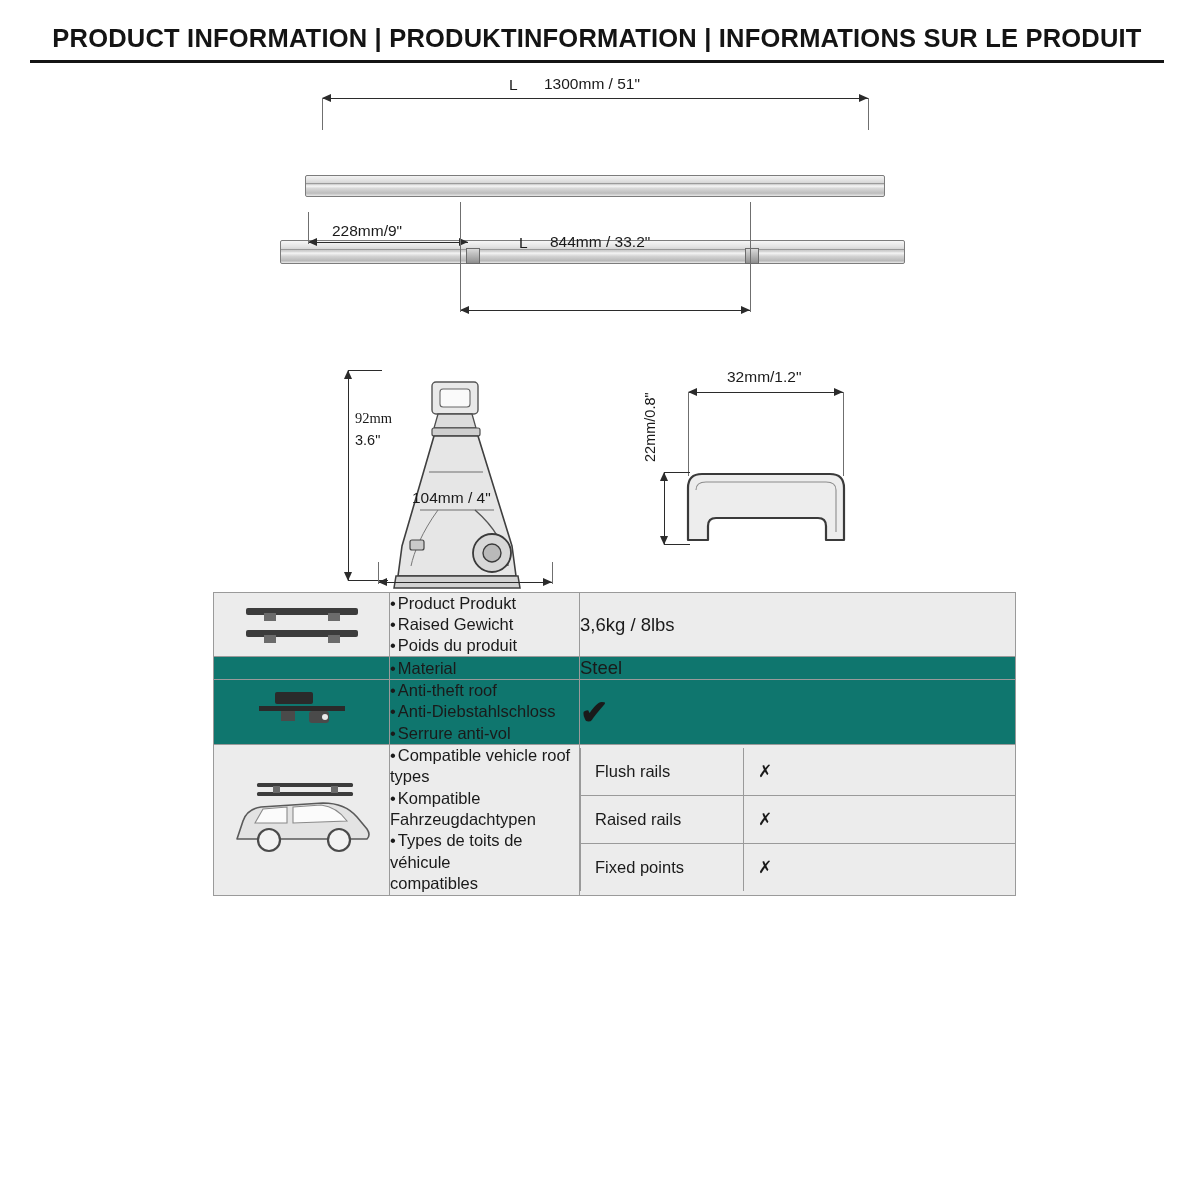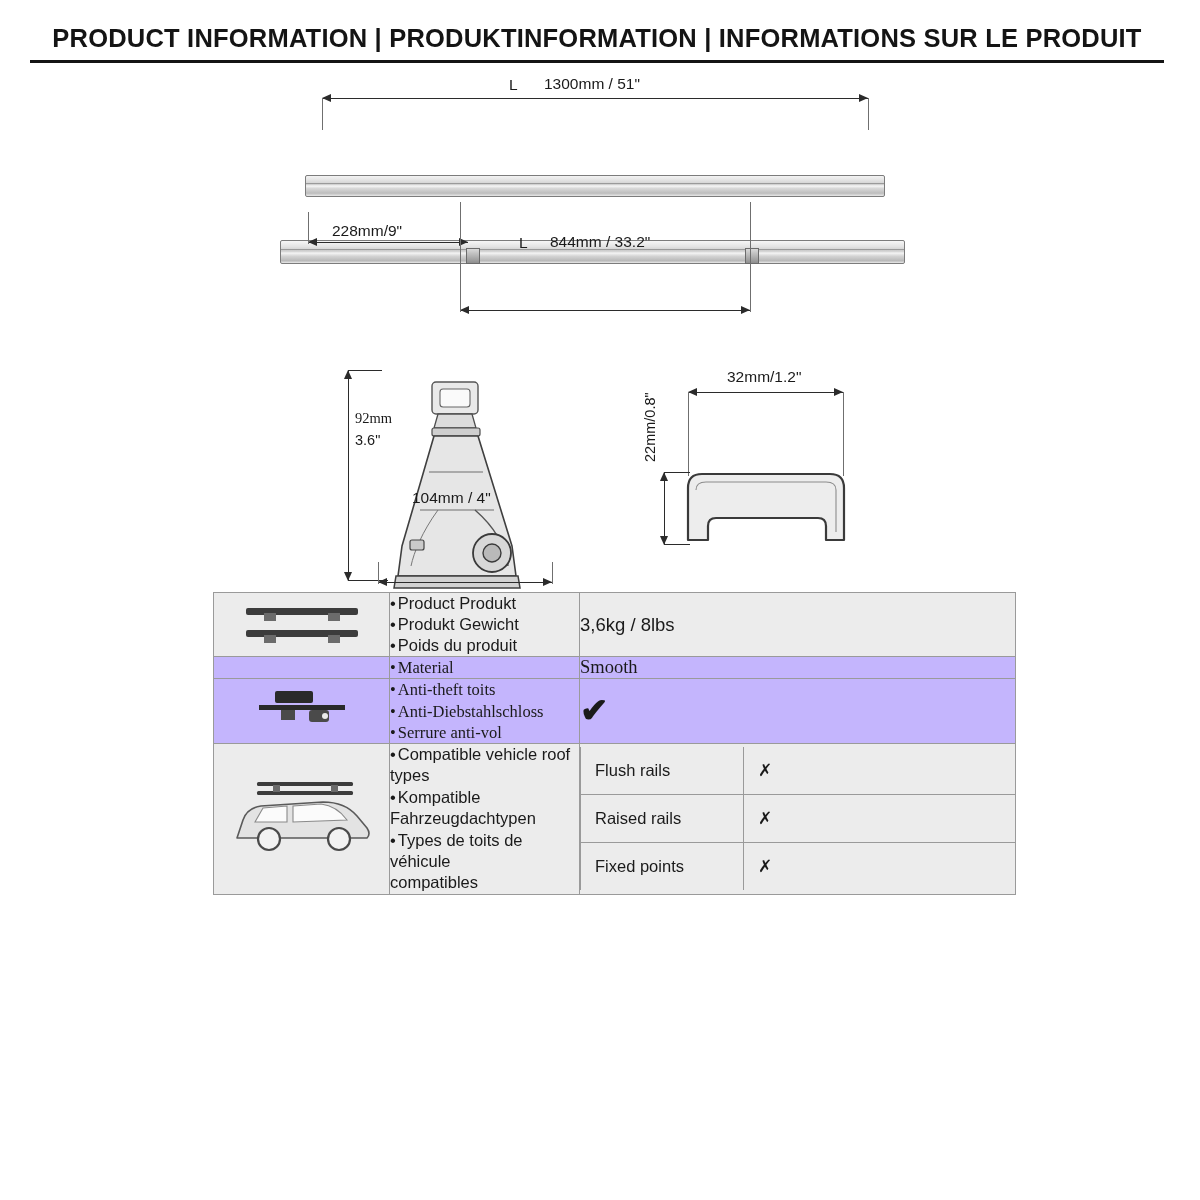--- a/index.html
+++ b/index.html
@@ -112,21 +112,21 @@
   }
   .spec-table td {
     border: 1px solid #9a9a9a;
     vertical-align: middle;
     padding: 0;
   }
   .cell-icon { width: 176px; text-align: center; padding: 8px 4px; }
   .cell-label { width: 190px; padding: 8px 6px 8px 10px; line-height: 1.28; white-space: nowrap; }
   .cell-value { padding: 8px 0 8px 22px; font-size: 18.5px; }
   .row-a { background: #ececec; }
-  .row-b { background: #c4b5fd; font-family: Liberation Serif, serif; }
+  .row-b { background: #0f766e; }
   .label-line { display: block; }
   .bullet::before { content: "\2022"; margin-right: 2px; }
 
   
   .compat-wrap { padding: 0; }
   .compat { width: 100%; border-collapse: collapse; }
   .compat td { border: 1px solid #9a9a9a; font-size: 16.5px; }
   .compat td.name { width: 163px; padding: 13px 0 13px 14px; white-space: nowrap; }
   .compat td.mark { padding: 13px 0 13px 14px; font-size: 17px; }
   .compat tr:first-child td { border-top: none; }
@@ -258,47 +258,47 @@
             <rect x="4" y="8" width="112" height="7" rx="2" fill="#3c3c3c"></rect>
             <rect x="4" y="30" width="112" height="7" rx="2" fill="#3c3c3c"></rect>
             <rect x="22" y="13" width="12" height="8" fill="#6b6b6b"></rect>
             <rect x="86" y="13" width="12" height="8" fill="#6b6b6b"></rect>
             <rect x="22" y="35" width="12" height="8" fill="#6b6b6b"></rect>
             <rect x="86" y="35" width="12" height="8" fill="#6b6b6b"></rect>
           </svg>
         </td>
         <td class="cell-label">
           <span class="label-line bullet">Product Produkt</span>
-          <span class="label-line bullet">Produkt Gewicht</span>
+          <span class="label-line bullet">Raised Gewicht</span>
           <span class="label-line bullet">Poids du produit</span>
         </td>
         <td class="cell-value">3,6kg / 8lbs</td>
       </tr>
 
       <tr class="row-b">
         <td class="cell-icon"></td>
         <td class="cell-label">
           <span class="label-line bullet">Material</span>
         </td>
-        <td class="cell-value">Smooth</td>
+        <td class="cell-value">Steel</td>
       </tr>
 
 
       <tr class="row-b">
         <td class="cell-icon">
           <svg width="98" height="48" viewBox="0 0 98 48">
             <rect x="22" y="6" width="38" height="12" rx="2" fill="#2a2a2a"></rect>
             <rect x="6" y="20" width="86" height="5" fill="#2a2a2a"></rect>
             <rect x="28" y="25" width="14" height="10" fill="#4a4a4a"></rect>
             <rect x="56" y="25" width="20" height="12" rx="3" fill="#4a4a4a"></rect>
             <circle cx="72" cy="31" r="3" fill="#eaeaea"></circle>
           </svg>
         </td>
         <td class="cell-label">
-          <span class="label-line bullet">Anti-theft toits</span>
+          <span class="label-line bullet">Anti-theft roof</span>
           <span class="label-line bullet">Anti-Diebstahlschloss</span>
           <span class="label-line bullet">Serrure anti-vol</span>
         </td>
         <td class="cell-value">
           <span class="bigcheck">✔</span>
         </td>
       </tr>
 
       <tr class="row-a">
         <td class="compat-icon-cell">

